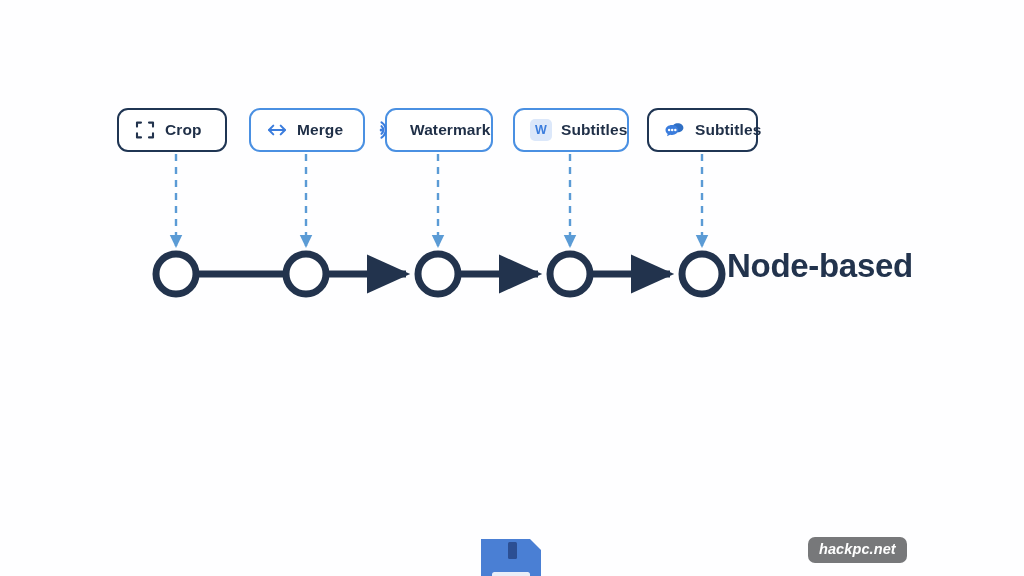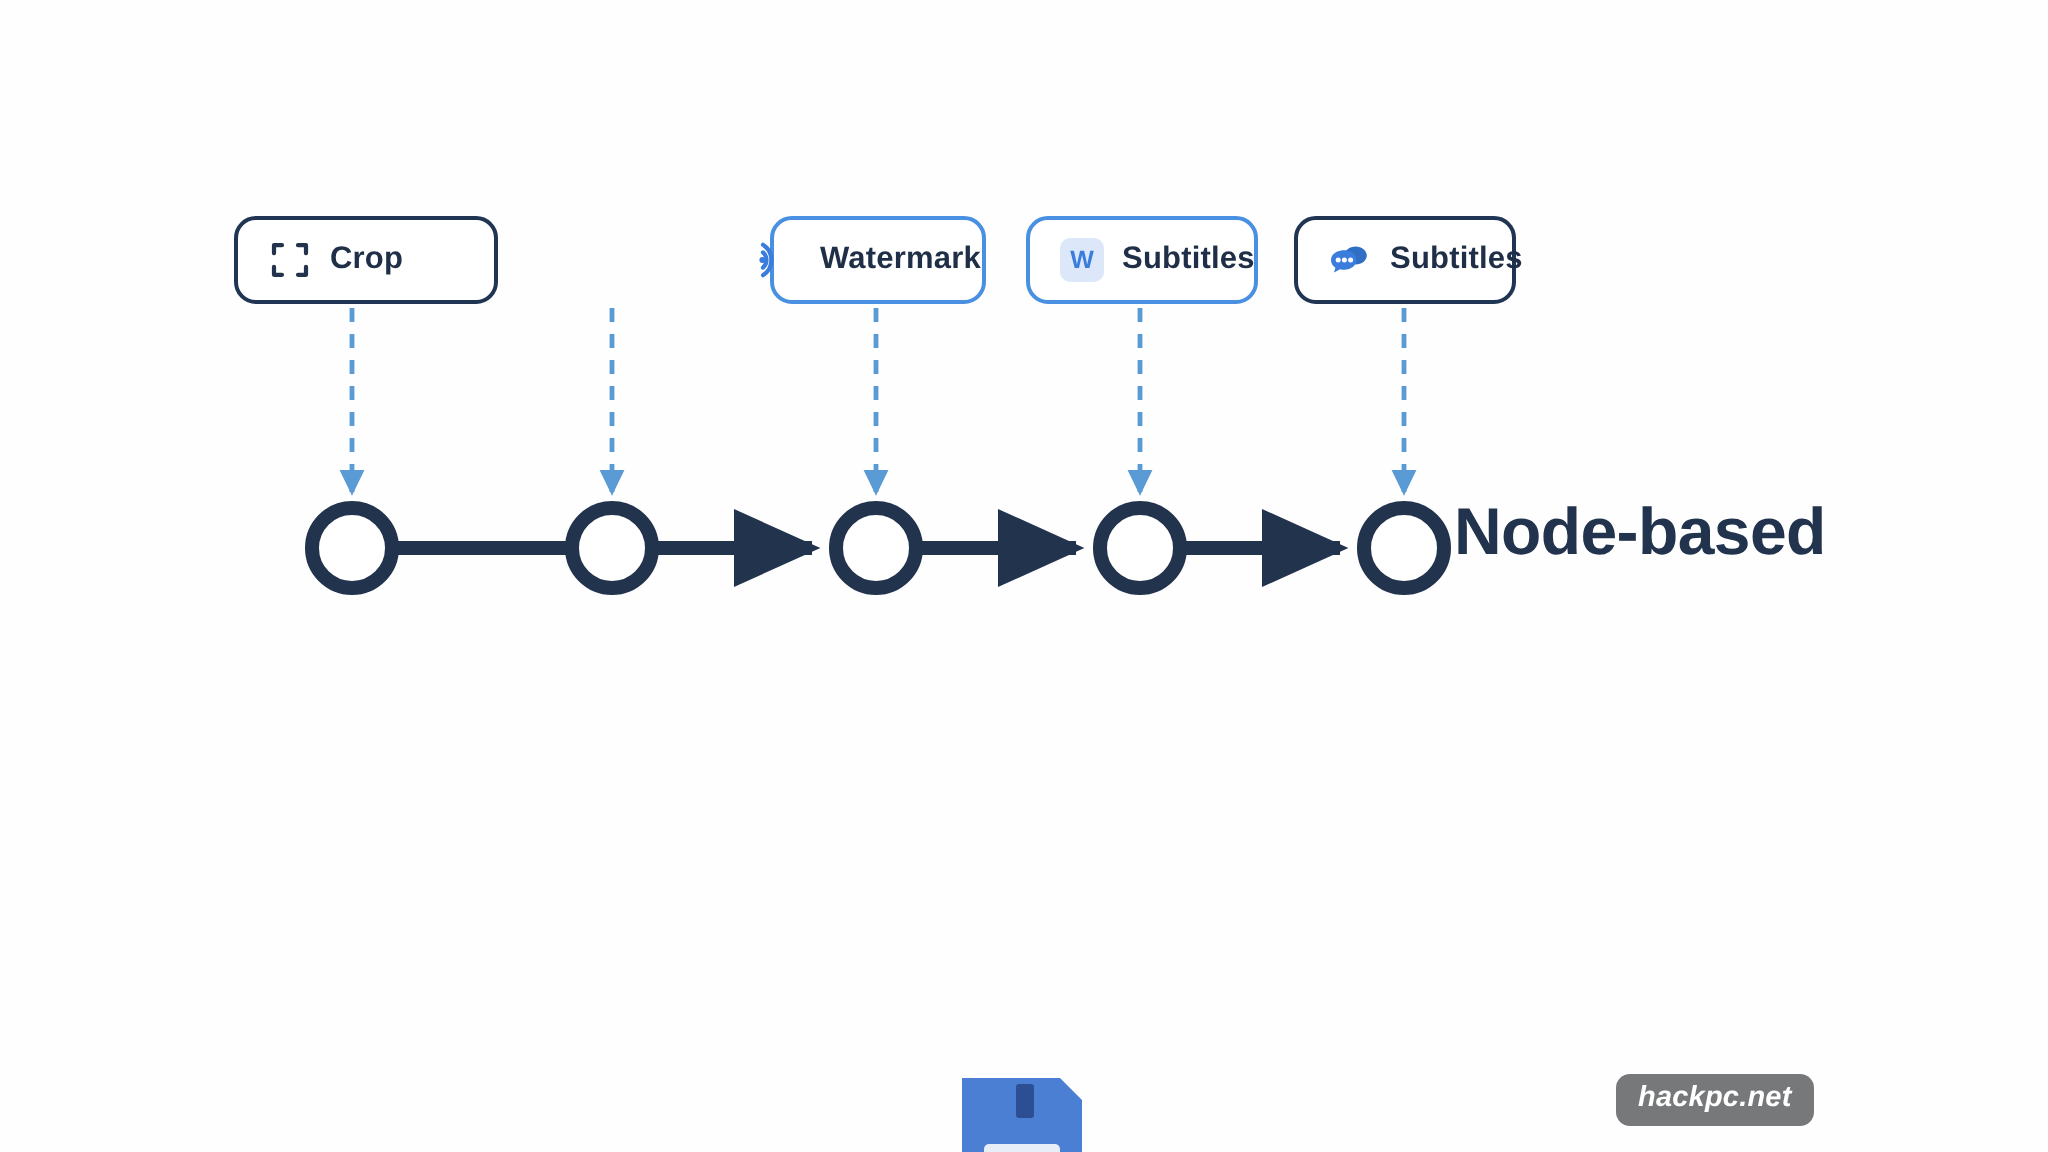--- a/index.html
+++ b/index.html
@@ -148,32 +148,42 @@
 
     <g>
       <circle cx="176" cy="274" r="20" fill="#ffffff" stroke="#22334d" stroke-width="7"></circle>
       <circle cx="306" cy="274" r="20" fill="#ffffff" stroke="#22334d" stroke-width="7"></circle>
       <circle cx="438" cy="274" r="20" fill="#ffffff" stroke="#22334d" stroke-width="7"></circle>
       <circle cx="570" cy="274" r="20" fill="#ffffff" stroke="#22334d" stroke-width="7"></circle>
       <circle cx="702" cy="274" r="20" fill="#ffffff" stroke="#22334d" stroke-width="7"></circle>
     </g>
   </svg>
 
-  <div class="chip" style="left:117px;top:108px;width:132px;">
+  <div class="chip" style="left:117px;top:108px;width:110px;">
     <span class="chip-icon">
       <svg viewBox="0 0 22 22" fill="none" stroke="#22334d" stroke-width="2.1" stroke-linecap="round" stroke-linejoin="round">
         <path d="M3 7.6V3.6h4"></path>
         <path d="M15 3.6h4v4"></path>
         <path d="M19 14.4v4h-4"></path>
         <path d="M7 18.4H3v-4"></path>
       </svg>
     </span>
     <span class="chip-label">Crop</span>
   </div>
 
+  <div class="chip blue" style="left:249px;top:108px;width:116px;">
+    <span class="chip-icon">
+      <svg viewBox="0 0 22 22" fill="none" stroke="#3b7ddd" stroke-width="2" stroke-linecap="round" stroke-linejoin="round">
+        <path d="M3.2 11h15.6"></path>
+        <path d="M7.3 6.6 3.0 11l4.3 4.4"></path>
+        <path d="M14.7 6.6 19 11l-4.3 4.4"></path>
+      </svg>
+    </span>
+    <span class="chip-label">Merge</span>
+  </div>
 
   <div class="chip blue" style="left:385px;top:108px;width:108px;padding-left:12px;">
     <span class="chip-icon icon-shift">
       <svg viewBox="0 0 22 22" fill="none" stroke="#3b7ddd" stroke-width="2.1" stroke-linecap="round">
         <path d="M5.5 3.4a9 9 0 0 1 0 15.2"></path>
         <path d="M5.5 7.2a5 5 0 0 1 0 7.6"></path>
         <circle cx="5.2" cy="11" r="1.5" fill="#3b7ddd" stroke="none"></circle>
       </svg>
     </span>
     <span class="chip-label">Watermark</span>

